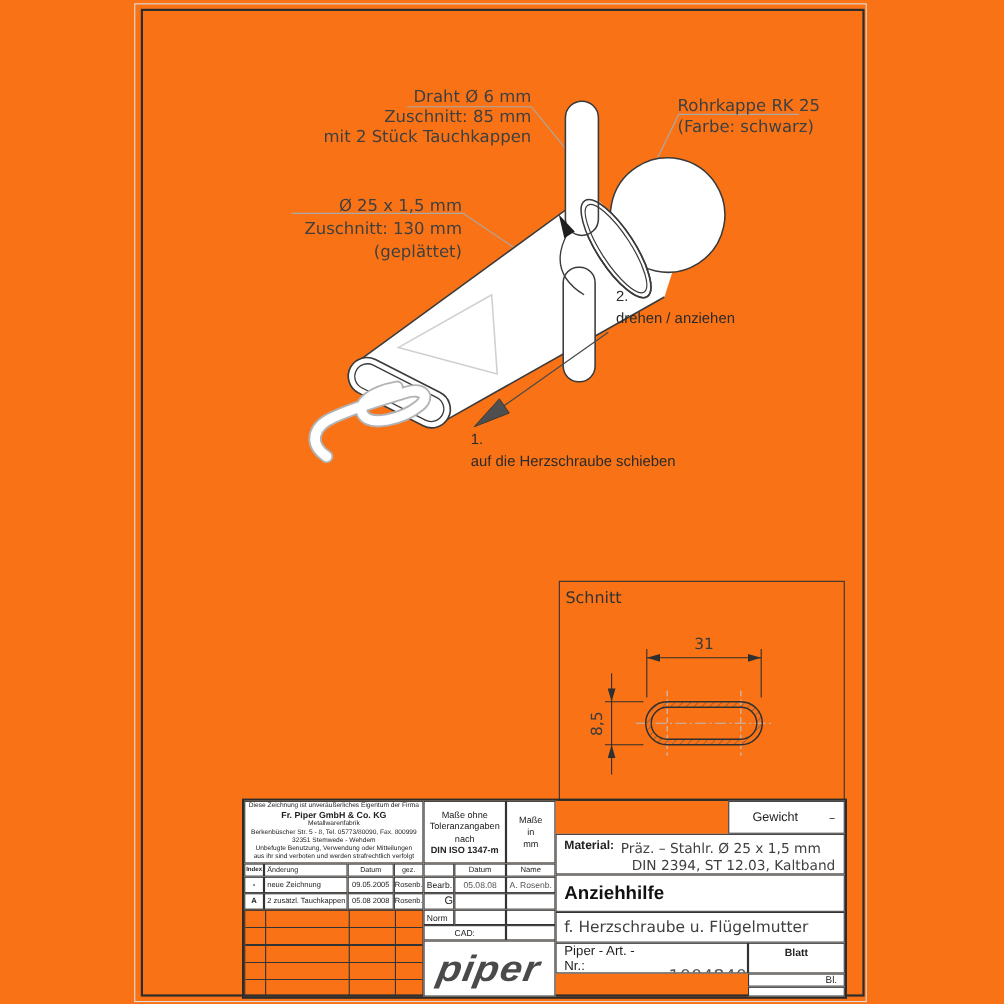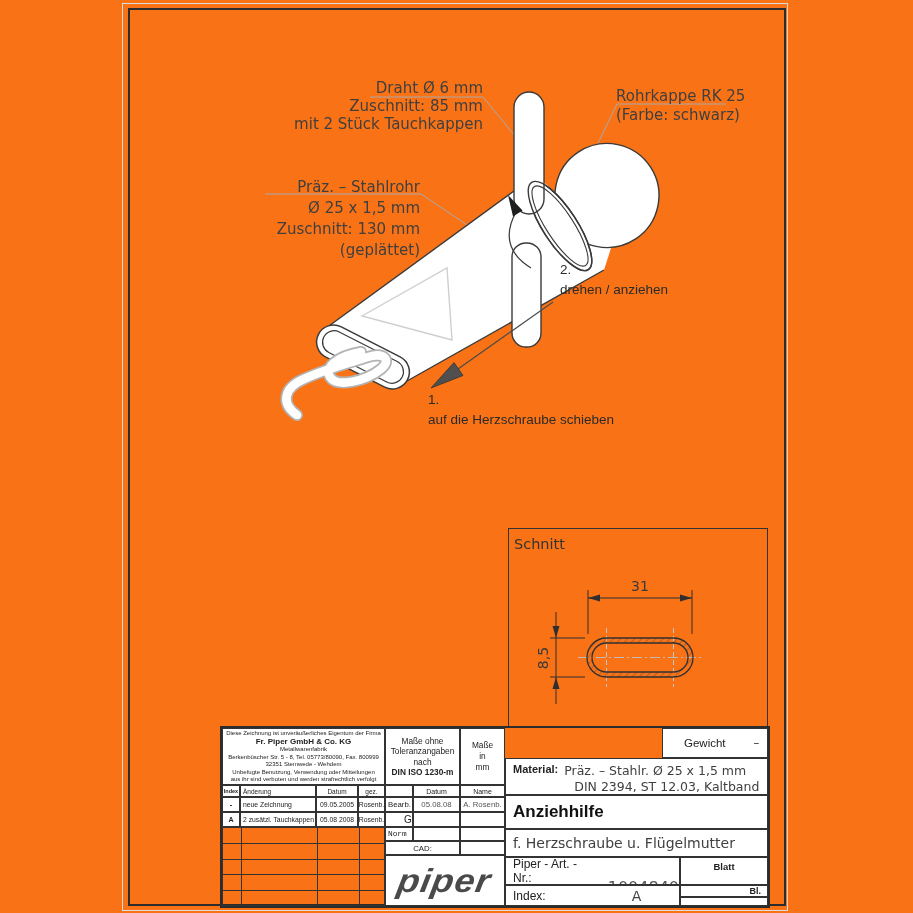--- a/index.html
+++ b/index.html
@@ -123,21 +123,20 @@
     <div>Zuschnitt: 85 mm</div>
     <div>mit 2 Stück Tauchkappen</div>
   </div>
 
   <div class="ann" style="left:616px;top:87px;line-height:19px;">
     <div>Rohrkappe RK 25</div>
     <div>(Farbe: schwarz)</div>
   </div>
 
   <div class="ann" style="left:200px;top:177px;width:220px;text-align:right;line-height:21px;">
-    <div>Präz. – Stahlrohr</div>
     <div>Ø 25 x 1,5 mm</div>
     <div>Zuschnitt: 130 mm</div>
     <div>(geplättet)</div>
   </div>
 
   <div class="step" style="left:560px;top:260px;">
     <div>2.</div>
     <div>drehen / anziehen</div>
   </div>
 
@@ -184,21 +183,21 @@
     <div class="vdiv" style="left:18px;"></div>
     <div class="vdiv" style="left:94px;"></div>
     <div class="vdiv" style="left:136px;"></div>
   </div>
 
   <div class="cell" style="left:385px;top:728px;width:75px;height:57px;z-index:2;">
     <div style="font-size:8.3px;line-height:10.5px;text-align:center;width:100%;">
       <div>Maße ohne</div>
       <div>Toleranzangaben</div>
       <div>nach</div>
-      <div style="font-weight:bold;">DIN ISO 1230-m</div>
+      <div style="font-weight:bold;">DIN ISO 1347-m</div>
     </div>
   </div>
   <div class="cell" style="left:460px;top:728px;width:45px;height:57px;z-index:2;">
     <div style="font-size:8.3px;line-height:11px;text-align:center;width:100%;">
       <div>Maße</div>
       <div>in</div>
       <div>mm</div>
     </div>
   </div>
 
@@ -207,21 +206,21 @@
   <div class="cell" style="left:460px;top:785px;width:45px;height:12px;font-size:7px;z-index:2;">Name</div>
 
   <div class="cell left" style="left:385px;top:797px;width:28px;height:15px;font-size:7.8px;padding-left:2px;z-index:2;">Bearb.</div>
   <div class="cell" style="left:413px;top:797px;width:47px;height:15px;font-size:7.8px;color:#555;z-index:2;">05.08.08</div>
   <div class="cell" style="left:460px;top:797px;width:45px;height:15px;font-size:7.8px;color:#555;z-index:2;">A. Rosenb.</div>
 
   <div class="cell left" style="left:385px;top:812px;width:28px;height:15px;font-size:10px;padding-left:18px;z-index:2;">Gepr.</div>
   <div class="cell" style="left:413px;top:812px;width:47px;height:15px;z-index:2;"></div>
   <div class="cell" style="left:460px;top:812px;width:45px;height:15px;z-index:2;"></div>
 
-  <div class="cell left" style="left:385px;top:827px;width:28px;height:14px;font-size:7.8px;padding-left:2px;z-index:2;font-family:Liberation Mono, monospace;">Norm</div>
+  <div class="cell left" style="left:385px;top:827px;width:28px;height:14px;font-size:7.8px;padding-left:2px;z-index:2;">Norm</div>
   <div class="cell" style="left:413px;top:827px;width:47px;height:14px;z-index:2;"></div>
   <div class="cell" style="left:460px;top:827px;width:45px;height:14px;z-index:2;"></div>
 
   <div class="cell" style="left:385px;top:841px;width:75px;height:14px;font-size:7.8px;z-index:2;">CAD:</div>
   <div class="cell" style="left:460px;top:841px;width:45px;height:14px;z-index:2;"></div>
 
   <div class="cell" style="left:385px;top:855px;width:120px;height:51px;z-index:2;">
     <span class="logo">piper</span>
   </div>
 
@@ -240,20 +239,16 @@
 
   <div class="cell left" style="left:505px;top:795px;width:263px;height:34px;font-size:17px;font-weight:bold;color:#111;padding-left:7px;z-index:2;">Anziehhilfe</div>
   <div class="cell left dejavu" style="left:505px;top:829px;width:263px;height:28px;font-size:14px;color:#3f3f3f;padding-left:7px;z-index:2;">f. Herzschraube u. Flügelmutter</div>
 
   <div class="cell left" style="left:505px;top:857px;width:175px;height:28px;font-size:12px;padding-left:7px;z-index:2;">
     <span>Piper - Art. - Nr.:</span>
     <span class="dejavu" style="font-size:16px;color:#555;margin-left:24px;margin-top:33px;">1004840</span>
   </div>
   <div class="cell" style="left:680px;top:857px;width:88px;height:28px;align-items:flex-start;padding-top:3px;font-size:9.5px;font-weight:bold;z-index:2;">Blatt</div>
 
-  <div class="cell left" style="left:505px;top:885px;width:175px;height:21px;font-size:12px;padding-left:7px;z-index:2;">
-    <span>Index:</span>
-    <span class="dejavu" style="font-size:14px;color:#444;margin-left:86px;">A</span>
-  </div>
-  <div class="cell" style="left:680px;top:885px;width:88px;height:12px;font-size:9px;font-weight:bold;justify-content:flex-end;padding-right:6px;z-index:2;">Bl.</div>
+  <div class="cell" style="left:680px;top:885px;width:88px;height:12px;font-size:9px;font-weight:normal;justify-content:flex-end;padding-right:6px;z-index:2;">Bl.</div>
   <div class="cell" style="left:680px;top:897px;width:88px;height:9px;z-index:2;"></div>
 
 </div>
 
 </body></html>

